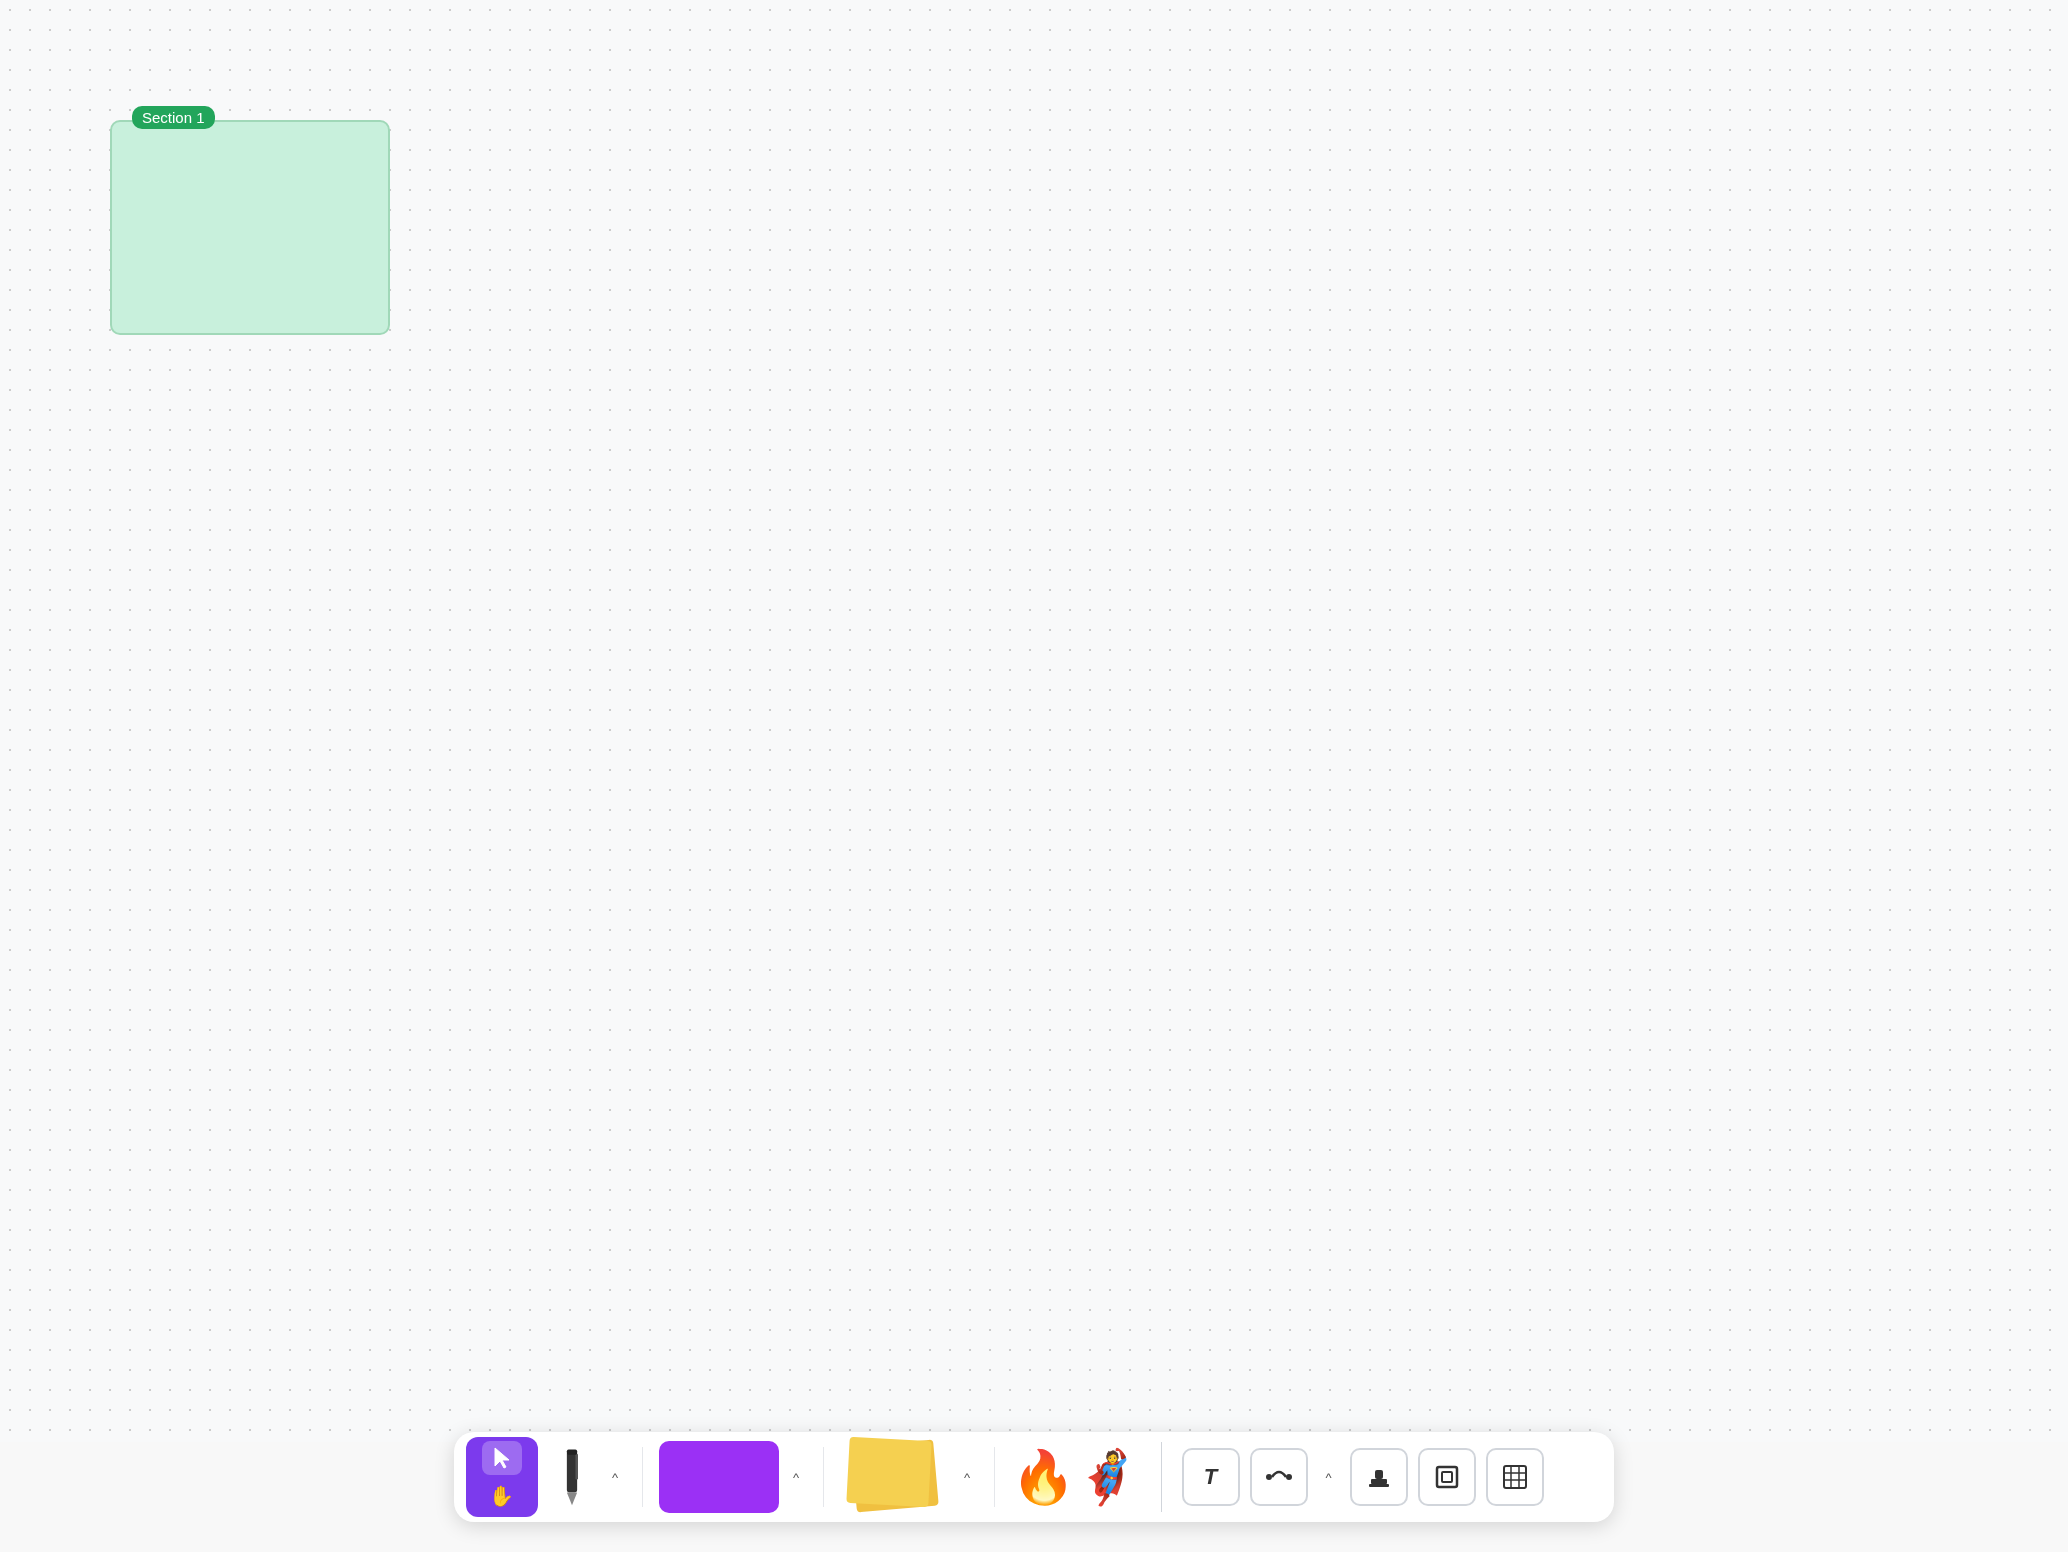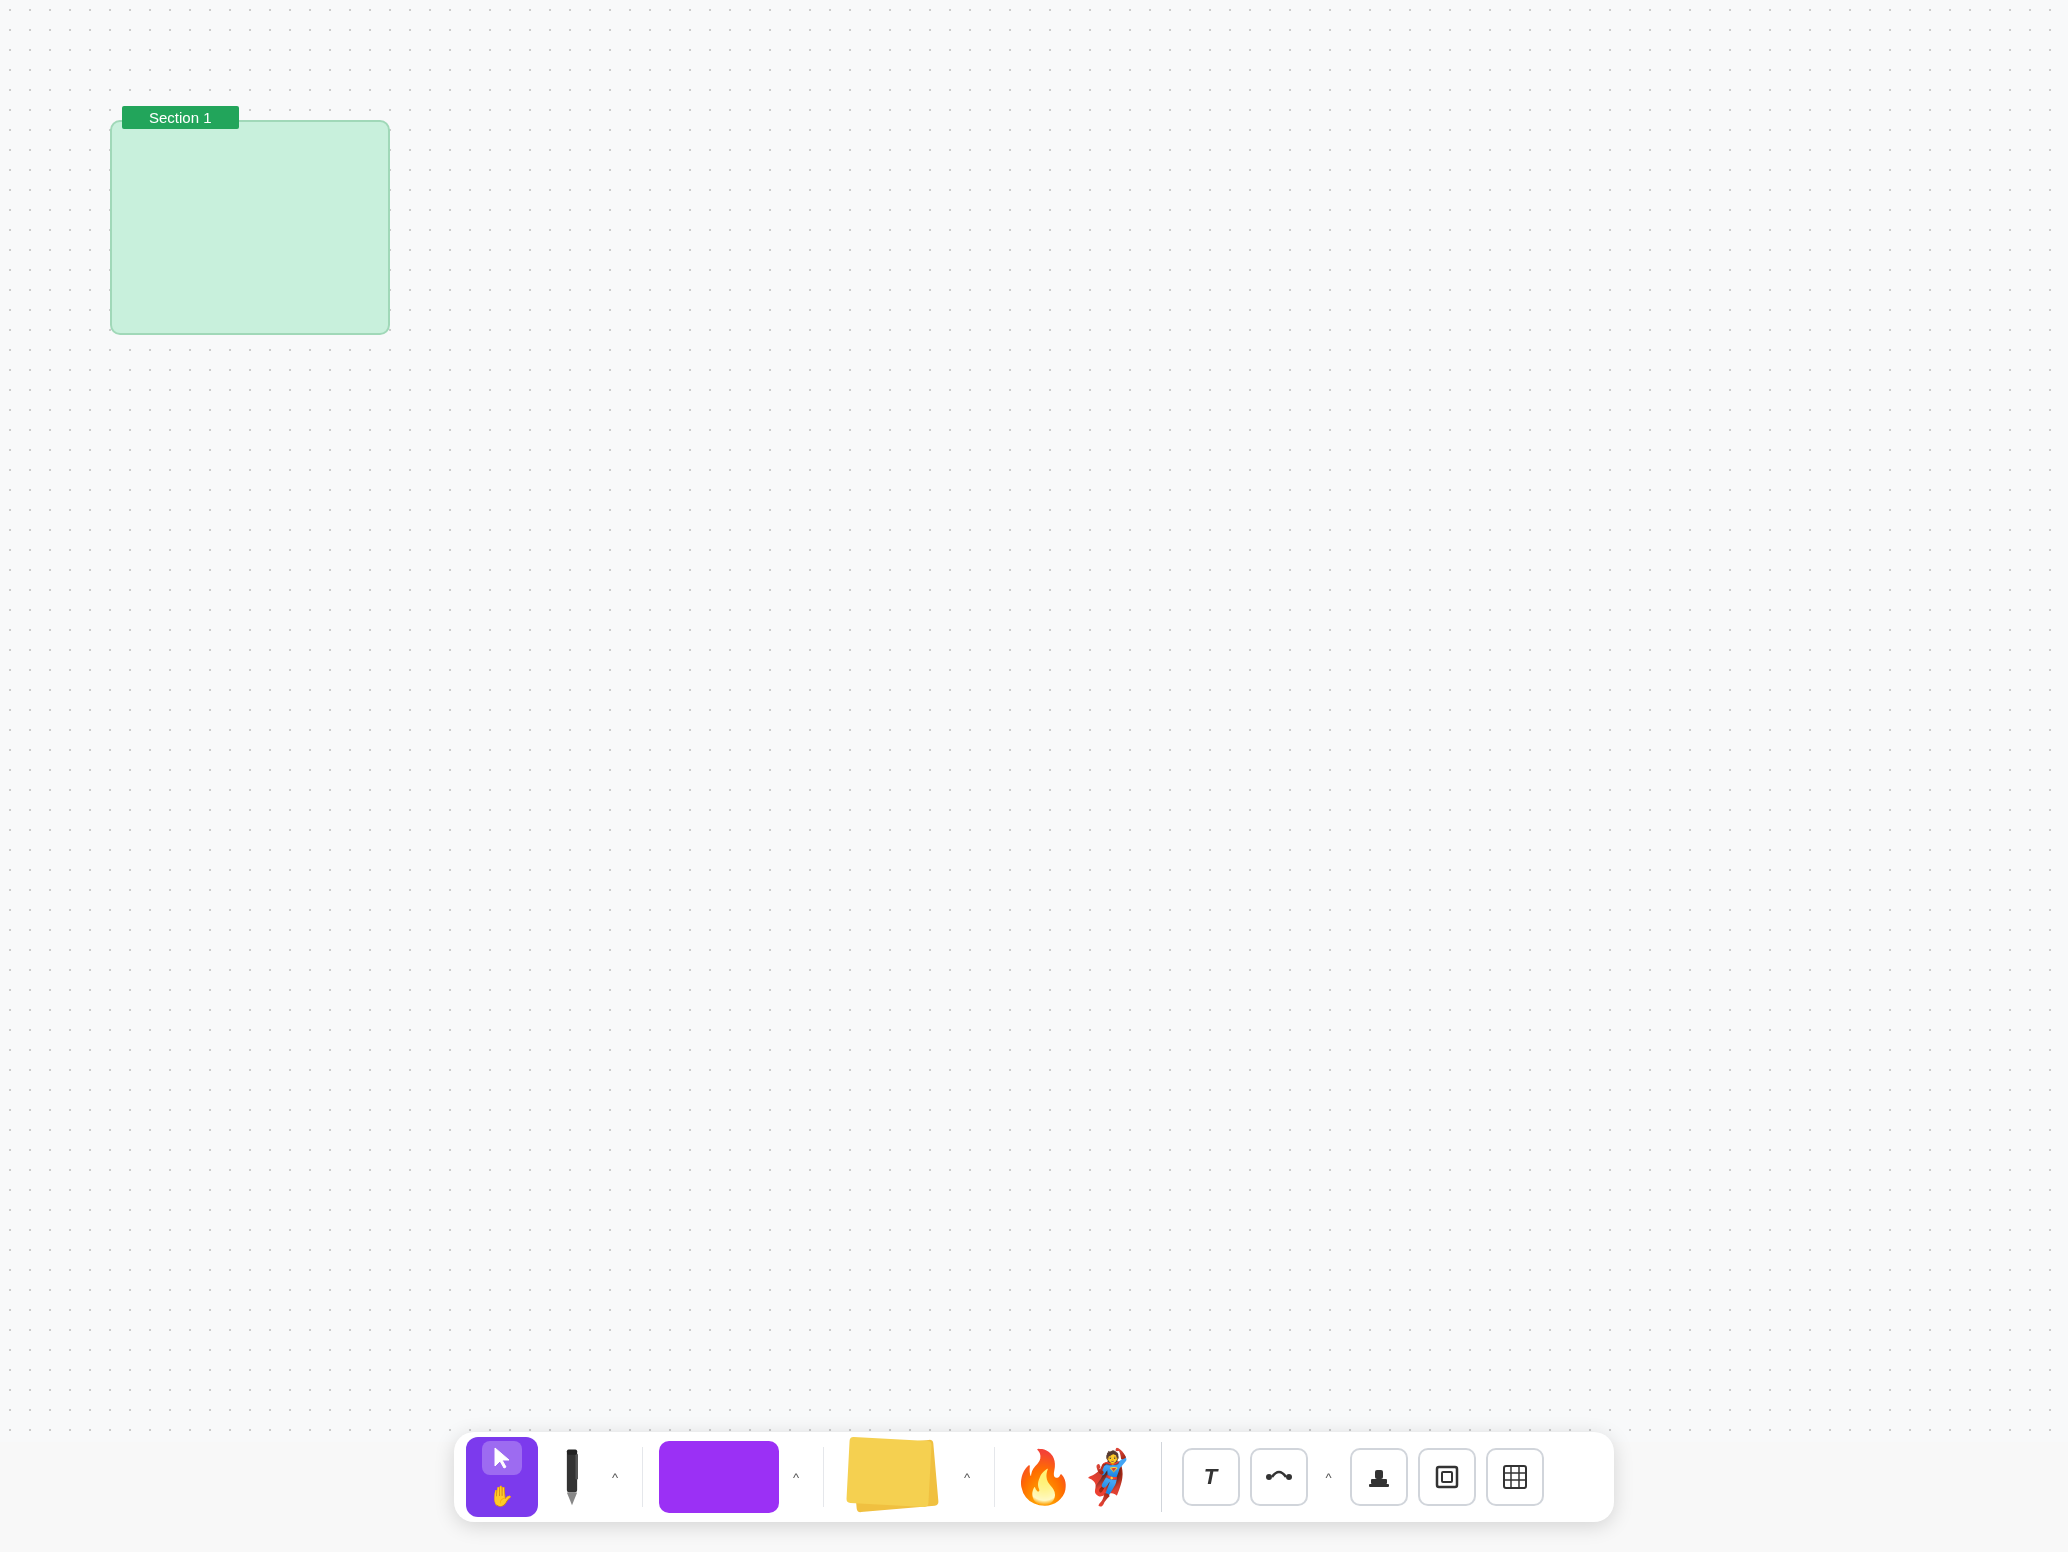--- a/index.html
+++ b/index.html
@@ -37,27 +37,27 @@
       width: 280px;
       height: 215px;
       background-color: #c8f0dc;
       border: 2px solid #a0d8b8;
       border-radius: 10px;
     }
 
     .section-label {
       position: absolute;
       top: -16px;
-      left: 10px;
+      left: 20px;
       background-color: #22a55b;
       color: white;
       font-size: 15px;
       font-weight: 500;
-      padding: 3px 27px;
-      border-radius: 2px;
+      padding: 3px 10px;
+      border-radius: 10px;
       white-space: nowrap;
     }
 
     
     .toolbar {
       position: absolute;
       bottom: 30px;
       left: 50%;
       transform: translateX(-50%);
       width: 1160px;

